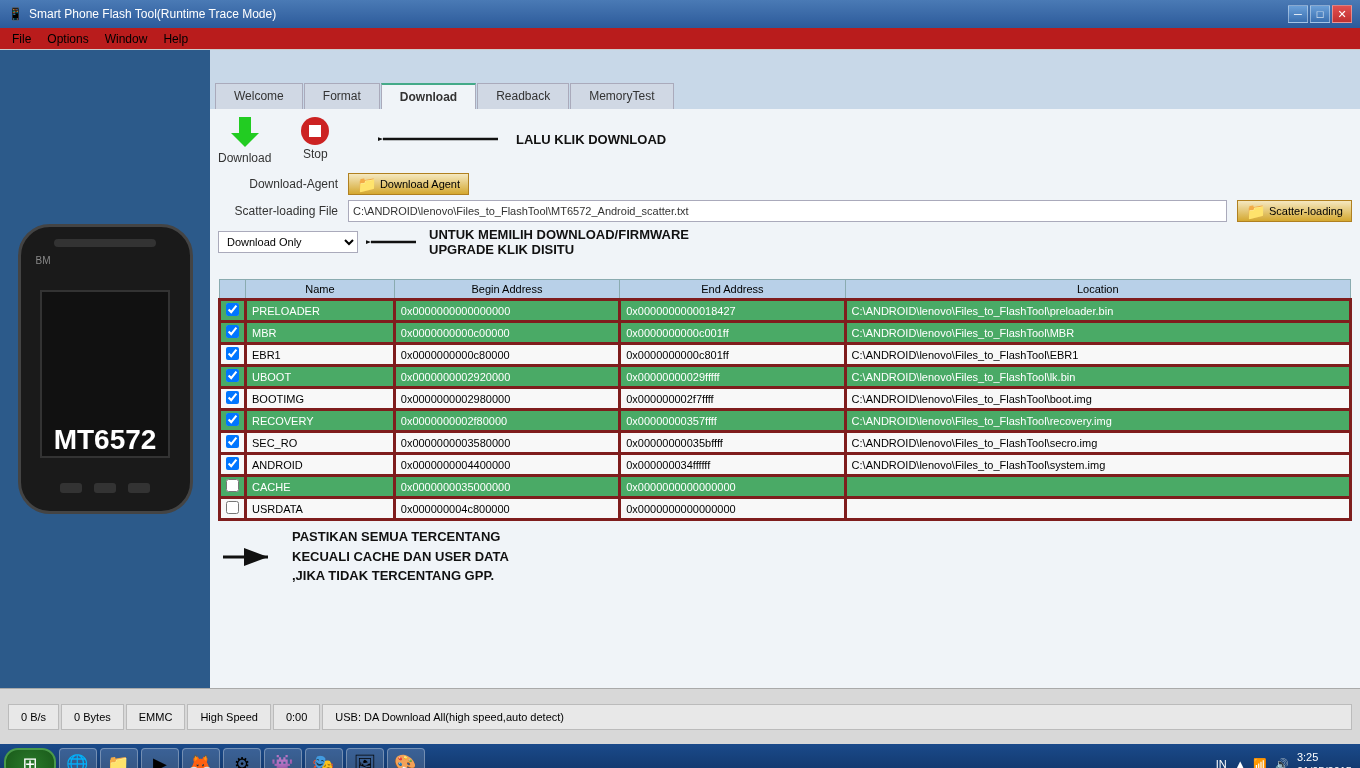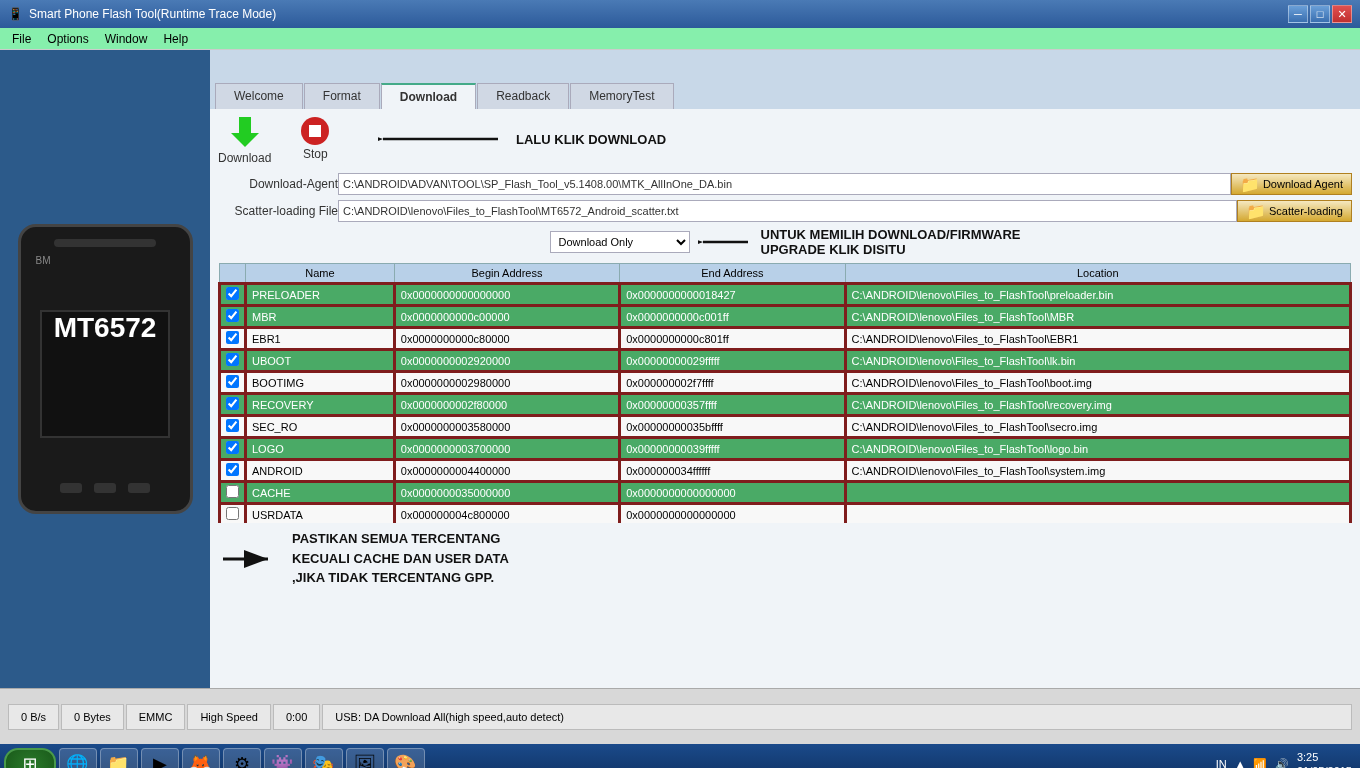--- a/index.html
+++ b/index.html
@@ -23,21 +23,21 @@
       border: 1px solid rgba(255,255,255,0.4);
       background: linear-gradient(to bottom, #6a9fd8, #3a6fb0);
       color: white; font-size: 11px;
       cursor: pointer;
       display: flex; align-items: center; justify-content: center;
     }
     .title-btn.close { background: linear-gradient(to bottom, #e05050, #c03030); }
 
     
     #menubar {
-      background: #86efac;
+      background: #b91c1c;
       height: 22px;
       display: flex;
       align-items: center;
       padding: 0 4px;
       border-bottom: 1px solid #ccc;
       font-size: 12px;
     }
     .menu-item {
       padding: 2px 8px;
       cursor: pointer;
@@ -57,43 +57,43 @@
       background: #2c5a8a;
       display: flex;
       align-items: center;
       justify-content: center;
       padding: 10px;
     }
     .phone-device {
       width: 175px;
       height: 290px;
       background: #1a1a1a;
-      border-radius: 18px;
+      border-radius: 32px;
       border: 3px solid #444;
       display: flex;
       flex-direction: column;
       align-items: center;
       justify-content: center;
       position: relative;
     }
     .phone-top-bar {
       position: absolute;
       top: 12px;
       width: 60%;
       height: 8px;
       background: #333;
       border-radius: 4px;
     }
     .phone-screen {
       width: 130px;
-      height: 128px;
+      height: 168px;
       background: #111;
       border: 2px solid #333;
       display: flex;
-      align-items: flex-start;
+      align-items: flex-end;
       justify-content: center;
       color: white;
       font-size: 28px;
       font-weight: bold;
       margin-top: 10px;
     }
     .phone-bm {
       position: absolute;
       top: 28px;
       left: 15px;
@@ -179,21 +179,21 @@
       display: flex;
       align-items: center;
       justify-content: center;
     }
 
     
     .form-row {
       display: flex;
       align-items: center;
       margin-bottom: 5px;
-      gap: 0;
+      gap: 10px;
     }
     .form-label {
       width: 120px;
       font-size: 12px;
       color: #333;
       text-align: right;
       white-space: nowrap;
     }
     .form-input {
       flex: 1;
@@ -214,23 +214,22 @@
       white-space: nowrap;
       display: flex;
       align-items: center;
       gap: 3px;
     }
 
     
     .dropdown-row {
       display: flex;
       align-items: center;
-      margin-bottom: 6px;
+      margin-bottom: 22px;
       gap: 8px;
-      justify-content: center;
     }
     .form-select {
       height: 22px;
       border: 1px solid #aab;
       background: white;
       padding: 2px 4px;
       font-size: 11px;
       width: 140px;
     }
 
@@ -421,21 +420,20 @@
               </marker>
             </defs>
             <line x1="120" y1="14" x2="5" y2="14" stroke="#111" stroke-width="2.5" marker-end="url(#arrowhead-left)"></line>
           </svg>
           <span style="font-weight:bold;font-size:13px;color:#111;white-space:nowrap;">LALU KLIK DOWNLOAD</span>
         </div>
       </div>
 
       <div class="form-row">
         <span class="form-label">Download-Agent</span>
-        <input class="form-input" type="text" value="C:\ANDROID\ADVAN\TOOL\SP_Flash_Tool_v5.1408.00\MTK_AllInOne_DA.bin" style="">
         <button class="form-btn">
           <span style="font-size:16px;">📁</span>
           <span>Download Agent</span>
         </button>
       </div>
 
       <div class="form-row">
         <span class="form-label">Scatter-loading File</span>
         <input class="form-input" type="text" value="C:\ANDROID\lenovo\Files_to_FlashTool\MT6572_Android_scatter.txt" style="">
         <button class="form-btn">
@@ -532,29 +530,20 @@
       <td>C:\ANDROID\lenovo\Files_to_FlashTool\recovery.img</td>
     </tr>
               <tr class="row-plain">
       <td class="checkbox-cell">
         <input type="checkbox" checked="" style="">
       </td>
       <td>SEC_RO</td>
       <td>0x0000000003580000</td>
       <td>0x00000000035bffff</td>
       <td>C:\ANDROID\lenovo\Files_to_FlashTool\secro.img</td>
-    </tr>
-              <tr class="row-green">
-      <td class="checkbox-cell">
-        <input type="checkbox" checked="" style="">
-      </td>
-      <td>LOGO</td>
-      <td>0x0000000003700000</td>
-      <td>0x00000000039fffff</td>
-      <td>C:\ANDROID\lenovo\Files_to_FlashTool\logo.bin</td>
     </tr>
               <tr class="row-plain">
       <td class="checkbox-cell">
         <input type="checkbox" checked="" style="">
       </td>
       <td>ANDROID</td>
       <td>0x0000000004400000</td>
       <td>0x000000034ffffff</td>
       <td>C:\ANDROID\lenovo\Files_to_FlashTool\system.img</td>
     </tr>

